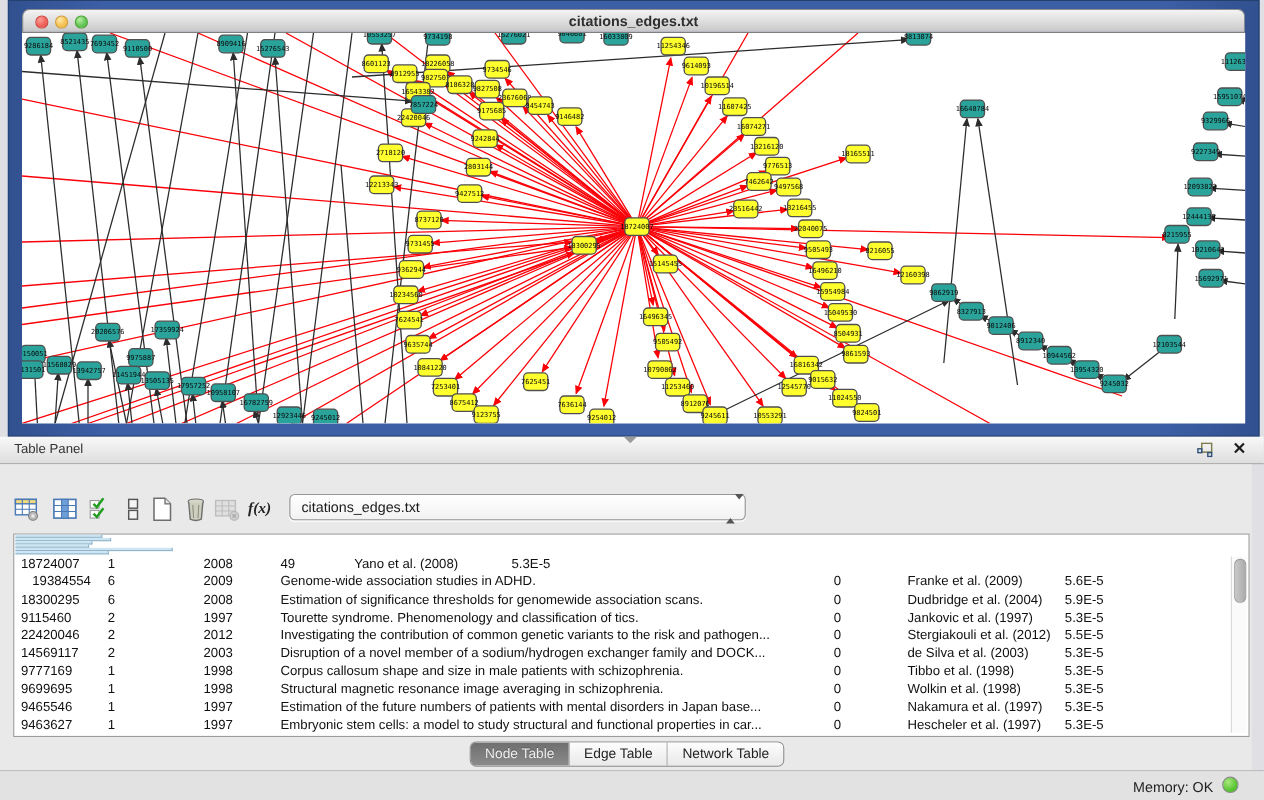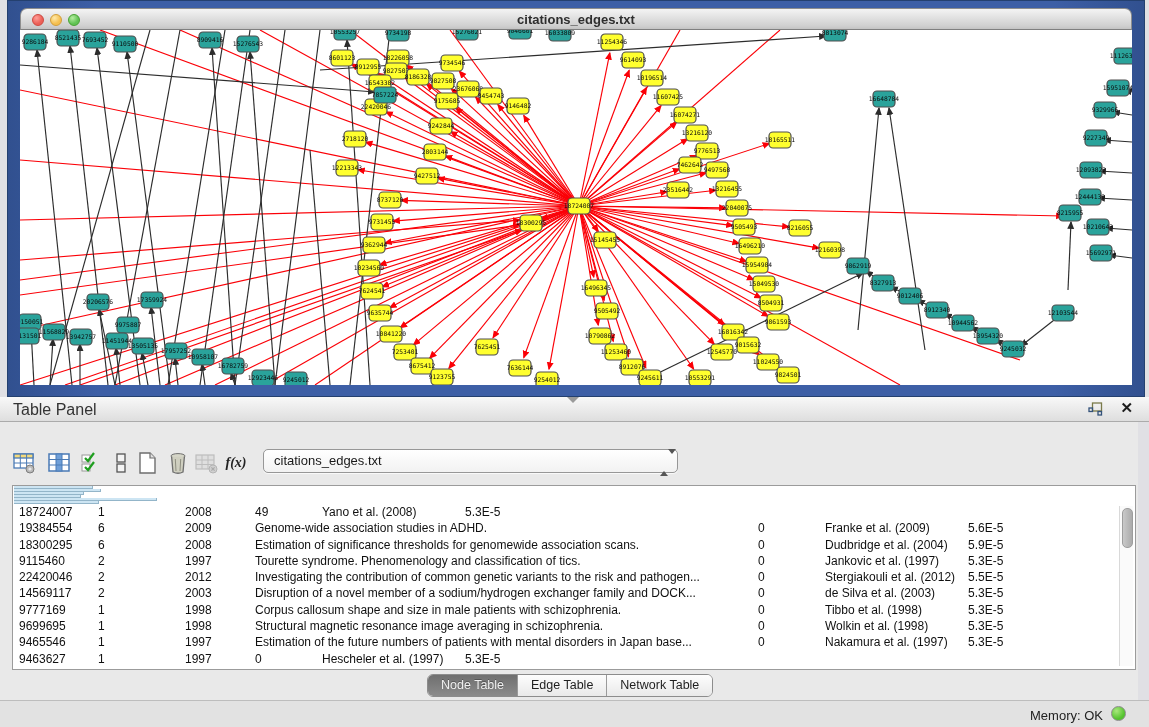--- a/index.html
+++ b/index.html
@@ -16,21 +16,21 @@
   .tl{position:absolute;top:5px;width:12px;height:12px;border-radius:50%;box-sizing:border-box;}
   #tl-close{left:11px;background:radial-gradient(circle at 35% 30%,#ff9d97,#ec6057 60%);border:1px solid #ce4840;}
   #tl-min{left:29px;background:radial-gradient(circle at 35% 30%,#ffe9a8,#f5bf4f 60%);border:1px solid #d29e39;}
   #tl-zoom{left:47px;background:radial-gradient(circle at 35% 30%,#b6eda0,#61c354 60%);border:1px solid #47a232;}
   #net-canvas{position:absolute;left:13px;top:30px;width:1112px;height:355px;background:#fff;overflow:hidden;}
   #net-svg{display:block;}
 
   
   #tp-bar{position:absolute;left:0;top:397px;width:1149px;height:25px;
     background:linear-gradient(#f8f8f8,#dedede);border-bottom:1px solid #ababab;box-sizing:border-box;}
-  #tp-title{position:absolute;left:13px;top:4px;font-size:16px;color:#333;}
+  #tp-title{position:absolute;left:13px;top:4px;font-size:12px;color:#333;}
   #tp-grip{position:absolute;left:567px;top:0px;width:0;height:0;border-left:6px solid transparent;border-right:6px solid transparent;border-top:6px solid #9a9a9a;}
   #tp-float{position:absolute;right:46px;top:5px;width:15px;height:14px;cursor:default;}
   #tp-close{position:absolute;right:16px;top:2px;font-size:15px;font-weight:bold;color:#1c1c1c;cursor:default;}
 
   #tp-body{position:absolute;left:0;top:422px;width:1138px;height:278px;background:#e9e9e9;}
   .tbtn{position:absolute;top:26px;width:30px;height:30px;display:flex;align-items:center;justify-content:center;}
   #fx-btn{font-size:14px;color:#222;font-style:italic;font-weight:bold;font-family:"Liberation Serif",serif;}
   #tbl-select{position:absolute;left:263px;top:27px;width:415px;height:24px;border:1px solid #979797;border-radius:5px;
     background:linear-gradient(#ffffff,#f2f2f2);box-sizing:border-box;box-shadow:0 1px 1px rgba(255,255,255,.8);}
   #tbl-select .val{position:absolute;left:10px;top:3px;font-size:13px;color:#1a1a1a;}
@@ -766,21 +766,21 @@
       <div id="tbody">
           <div class="tr">
             <div class="td" style="width: 79px;">18724007</div>
             <div class="td" style="width: 87px;">1</div>
             <div class="td" style="width: 70px;">2008</div>
             <div class="td" style="width: 67px;">49</div>
             <div class="td" style="width: 143px;">Yano et al. (2008)</div>
             <div class="td" style="width: 85px;">5.3E-5</div>
           </div>
           <div class="tr">
-            <div class="td" style="width: 79px;">19384554</div>
+            <div class="td" style="width: 79px; text-align: center;">19384554</div>
             <div class="td" style="width: 87px;">6</div>
             <div class="td" style="width: 70px;">2009</div>
             <div class="td" style="width: 503px;">Genome-wide association studies in ADHD.</div>
             <div class="td" style="width: 67px;">0</div>
             <div class="td" style="width: 143px;">Franke et al. (2009)</div>
             <div class="td" style="width: 85px;">5.6E-5</div>
           </div>
           <div class="tr">
             <div class="td" style="width: 79px;">18300295</div>
             <div class="td" style="width: 87px;">6</div>
@@ -841,20 +841,21 @@
             <div class="td" style="width: 70px;">1997</div>
             <div class="td" style="width: 503px;">Estimation of the future numbers of patients with mental disorders in Japan base...</div>
             <div class="td" style="width: 67px;">0</div>
             <div class="td" style="width: 143px;">Nakamura et al. (1997)</div>
             <div class="td" style="width: 85px;">5.3E-5</div>
           </div>
           <div class="tr">
             <div class="td" style="width: 79px;">9463627</div>
             <div class="td" style="width: 87px;">1</div>
             <div class="td" style="width: 70px;">1997</div>
+            <div class="td" style="width: 503px;">Embryonic stem cells: a model to study structural and functional properties in car...</div>
             <div class="td" style="width: 67px;">0</div>
             <div class="td" style="width: 143px;">Hescheler et al. (1997)</div>
             <div class="td" style="width: 85px;">5.3E-5</div>
           </div>
         </div>
       <div id="vscroll">
         <div id="vthumb"></div>
       </div>
     </div>
 

